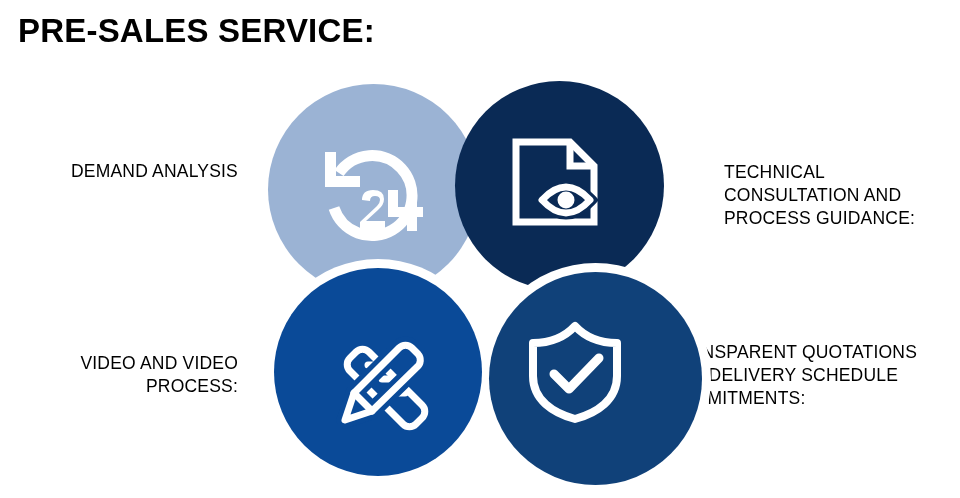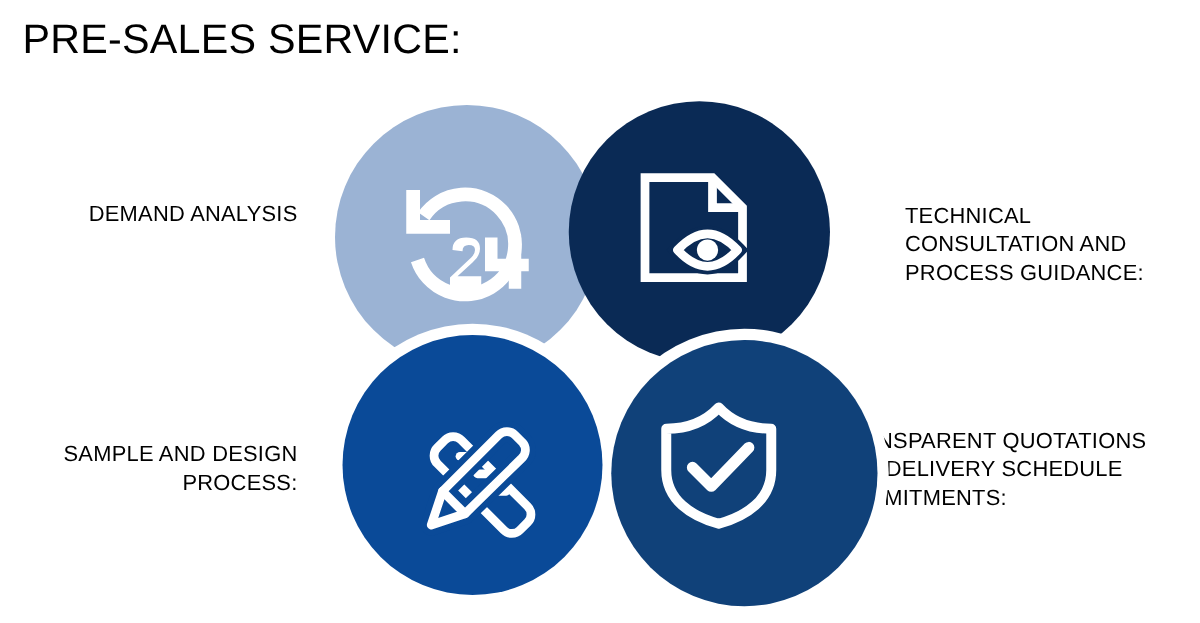--- a/index.html
+++ b/index.html
@@ -14,21 +14,21 @@
     overflow: hidden;
     font-family: "Liberation Sans", sans-serif;
     -webkit-font-smoothing: antialiased;
   }
 
   #page-title {
     position: absolute;
     left: 18px;
     top: 12px;
     font-size: 33px;
-    font-weight: normal;
+    font-weight: bold;
     letter-spacing: 0.2px;
     color: #000000;
     white-space: nowrap;
     text-align: right;
   }
 
   #diagram {
     position: absolute;
     left: 0;
     top: 0;
@@ -171,21 +171,21 @@
   <span class="label-line">DEMAND ANALYSIS</span>
 </div>
 
 <div class="label" id="label-technical-consultation">
   <span class="label-line">TECHNICAL</span>
   <span class="label-line">CONSULTATION AND</span>
   <span class="label-line">PROCESS GUIDANCE:</span>
 </div>
 
 <div class="label" id="label-sample-video">
-  <span class="label-line">SAMPLE AND DESIGN</span>
+  <span class="label-line">VIDEO AND VIDEO</span>
   <span class="label-line">PROCESS:</span>
 </div>
 
 <div class="label" id="label-transparent-quotations">
   <span class="label-line">TRANSPARENT QUOTATIONS</span>
   <span class="label-line">AND DELIVERY SCHEDULE</span>
   <span class="label-line">COMMITMENTS:</span>
 </div>
 
 </body></html>

